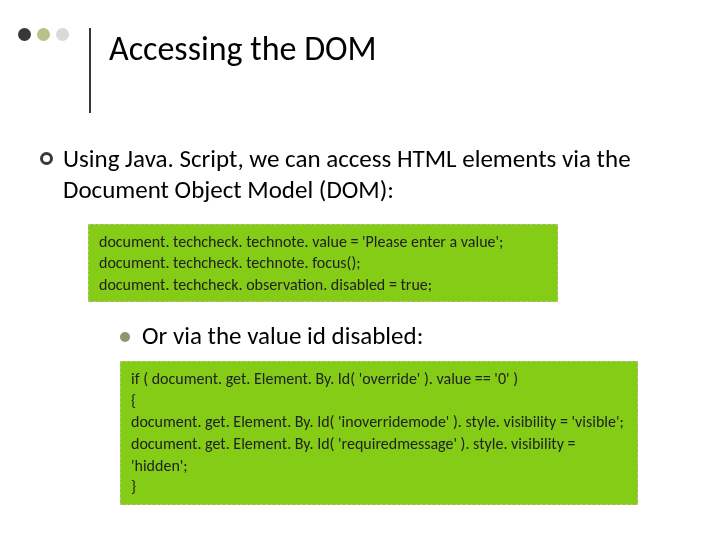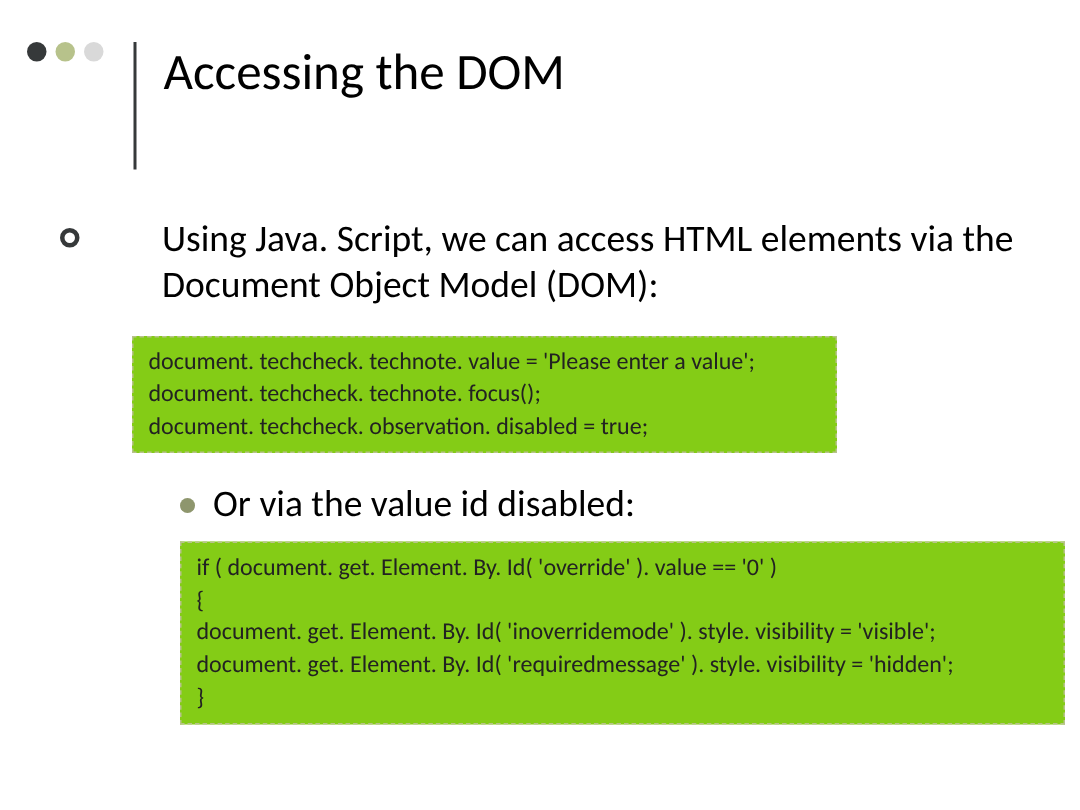--- a/index.html
+++ b/index.html
@@ -41,21 +41,20 @@
     color: #000;
   }
   .content {
     padding-left: 40px;
     padding-right: 36px;
     padding-top: 30px;
   }
   .point1 {
     display: flex;
     align-items: flex-start;
-    gap: 45px;
   }
   .bullet-ring {
     width: 13px;
     height: 13px;
     border-radius: 50%;
     border: 3px solid #36393a;
     flex-shrink: 0;
     margin-top: 9px;
     margin-right: 10px;
   }
@@ -92,21 +91,21 @@
     margin-top: 12px;
     margin-right: 12px;
   }
   .point2-text {
     font-size: 25px;
   }
   .bold { font-weight: 400; text-align: center; }
   .codebox2 {
     margin-top: 10px;
     margin-left: 80px;
-    width: 590px;
+    width: 518px;
   }
 </style>
 </head>
 <body>
 
 <div class="header">
   <div class="dots">
     <div class="dot" style="background:#36393a"></div>
     <div class="dot" style="background:#b7c28b"></div>
     <div class="dot" style="background:#d9d9d9"></div>

